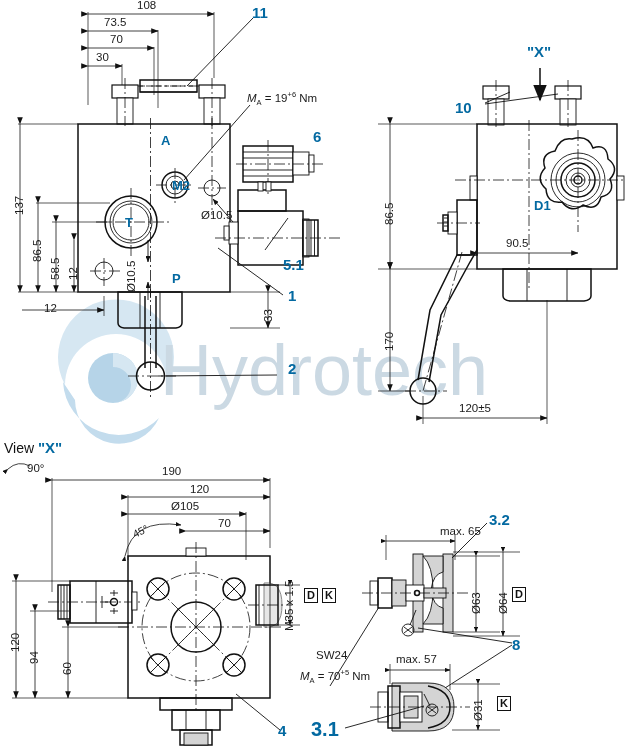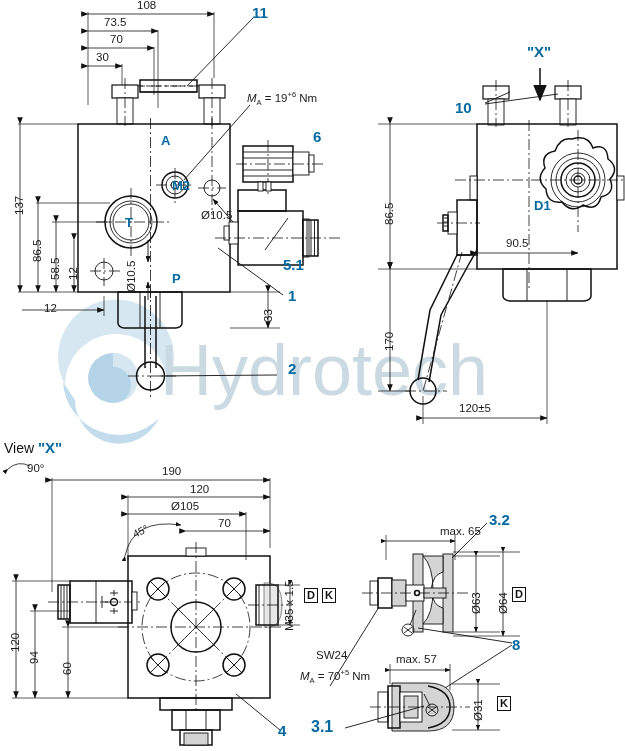--- a/index.html
+++ b/index.html
@@ -440,15 +440,15 @@
     <span class="frame">D</span>
   </div>
   <div class="bold" style="position:absolute;left:489px;top:511px;font-size:15px;">3.2</div>
   <div class="bold" style="position:absolute;left:512px;top:636px;font-size:15px;">8</div>
 
   <div class="lbl dim" style="left:396px;top:654px;">max. 57</div>
   <div class="lbl dim vtxt" style="left:473px;top:721px;transform:rotate(-90deg);">Ø31</div>
   <div class="lbl" style="left:497px;top:694px;">
     <span class="frame">K</span>
   </div>
-  <div class="bold" style="position:absolute;left:311px;top:718px;font-size:16px;">3.1</div>
+  <div class="bold" style="position:absolute;left:311px;top:718px;font-size:20px;">3.1</div>
 
 </div>
 
 </body></html>

